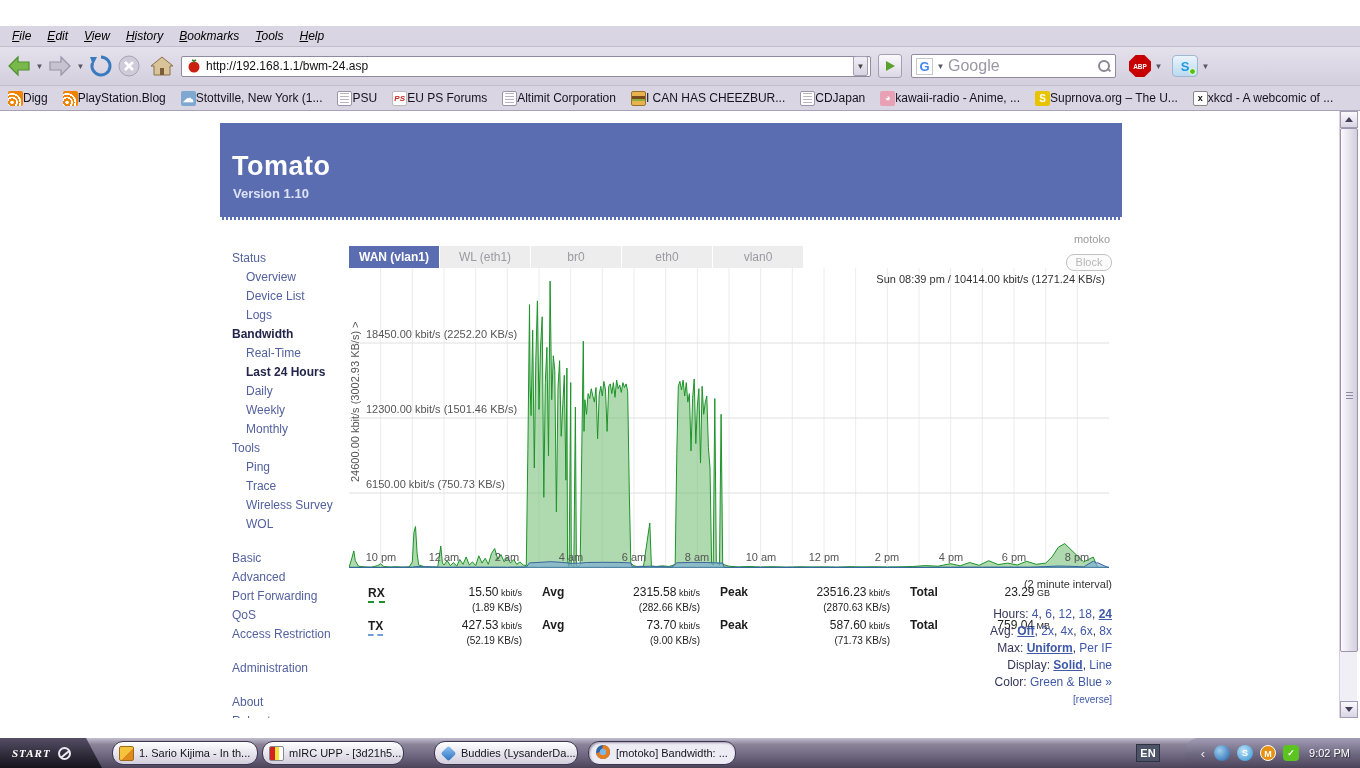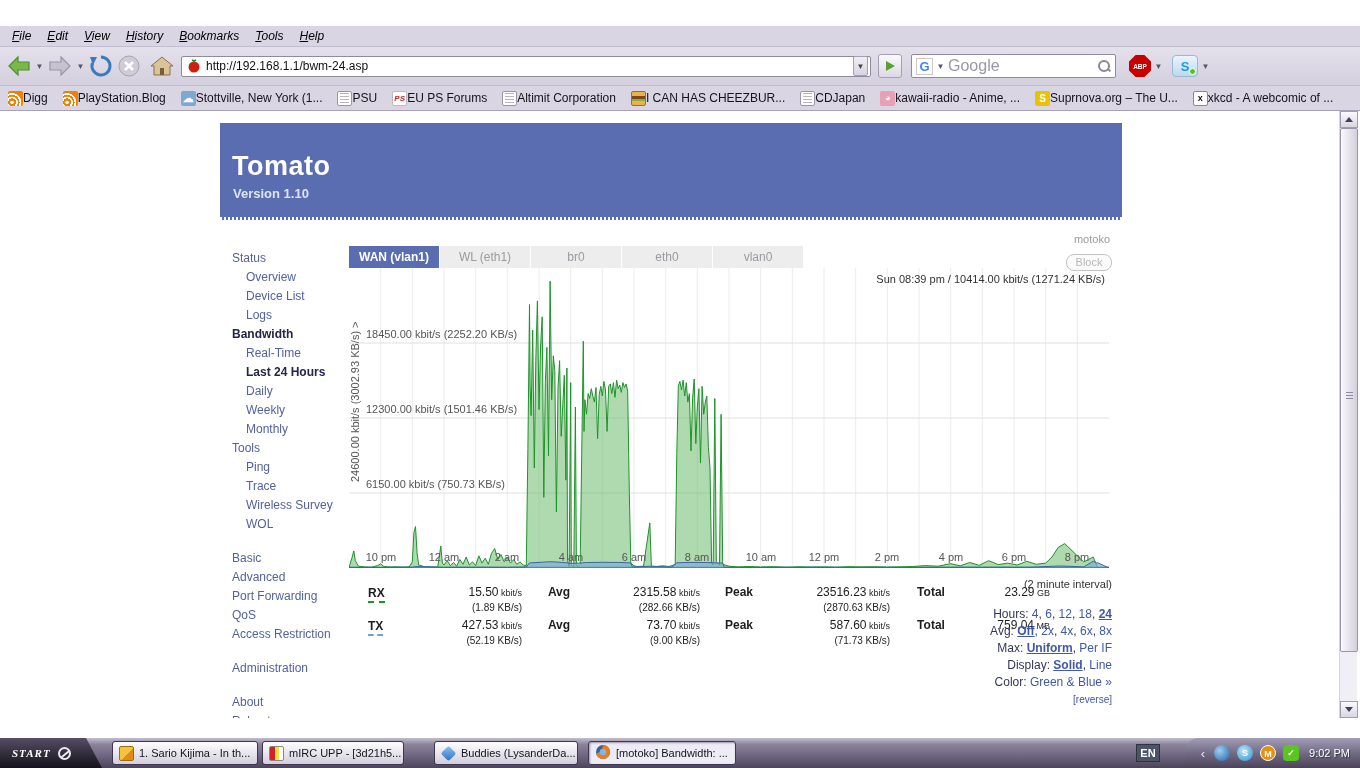--- a/index.html
+++ b/index.html
@@ -117,21 +117,21 @@
   .vaxis{position:absolute;left:0px;top:6px;height:255px;font-size:11px;color:#555;
     writing-mode:vertical-rl;transform:rotate(180deg);text-align:center;z-index:2;}
   .xlab{position:absolute;bottom:3px;font-size:11px;color:#555;transform:translateX(-50%);
     white-space:nowrap;z-index:2;}
 
   .stats{position:absolute;left:148px;top:462px;display:grid;
     grid-template-columns:38px 122px 48px 130px 52px 138px 56px 104px;
     font-size:12px;color:#1d1d1d;row-gap:3px;}
   .st-label{font-weight:bold;align-self:start;justify-self:start;margin-top:1px;}
   .st-label i{font-style:normal;border-bottom:2px dashed;padding-bottom:1px;}
-  .st-head{font-weight:bold;text-align:center;padding-left:14px;}
+  .st-head{font-weight:bold;text-align:left;padding-left:14px;}
   .st-val{text-align:right;padding-right:6px;line-height:14px;}
   .st-val .u{font-size:9px;}
   .st-val .sub{font-size:10px;}
 
   .opts{position:absolute;right:10px;top:455px;text-align:right;font-size:12px;color:#33355a;}
   .opt-note{font-size:11px;color:#333;margin-bottom:16px;}
   .opt-row{line-height:17px;white-space:nowrap;}
   .opt-label{color:#33355a;}
   .opt-link{color:#3f58a8;cursor:pointer;}
   .opt-link.active{font-weight:bold;text-decoration:underline;}
@@ -158,21 +158,21 @@
   .taskbar{position:absolute;left:0;top:738px;width:1360px;height:30px;
     background:linear-gradient(180deg,#c3bdd0 0%,#8a8398 22%,#6e6680 60%,#4b4459 100%);}
   .start{position:absolute;left:0;top:0;height:30px;width:102px;
     background:linear-gradient(180deg,#554e66,#27232f 70%,#16131d);
     clip-path:polygon(0 0,86px 0,102px 30px,0 30px);
     display:flex;align-items:center;gap:7px;padding-left:12px;color:#fff;cursor:pointer;}
   .start-label{font-style:italic;font-weight:bold;font-size:11px;letter-spacing:1px;
     font-family:"Liberation Serif",serif;}
   .start-logo{width:13px;height:13px;border:2px solid #ece9f2;border-radius:50%;position:relative;}
   .start-logo::after{content:"";position:absolute;left:0px;top:4px;width:11px;height:2px;background:#ece9f2;transform:rotate(-40deg);}
-  .task{position:absolute;top:3px;height:24px;border:1px solid #3c3650;border-radius:3px;
+  .task{position:absolute;top:3px;height:24px;border:1px solid #3c3650;border-radius:11px;
     background:linear-gradient(180deg,#fefeff,#d2cedd);display:flex;align-items:center;gap:5px;
     padding:0 6px;font-size:11px;color:#14141e;overflow:hidden;white-space:nowrap;cursor:pointer;}
   .task.active{background:#edebf4;box-shadow:inset 1px 1px 2px rgba(60,54,80,.45);}
   .ticon{width:15px;height:15px;flex:0 0 auto;border-radius:2px;position:relative;
     font-size:9px;font-weight:bold;color:#fff;text-align:center;line-height:15px;}
   .ti-media{background:linear-gradient(135deg,#f5c33c 0 55%,#e08a1e 55% 100%);border:1px solid #a06a14;}
   .ti-mirc{background:linear-gradient(90deg,#d42222 0 40%,#f5e13c 40% 70%,#fff 70% 100%);border:1px solid #888;}
   .ti-buddies{background:linear-gradient(135deg,#8fc4f2,#2a6fc0);transform:rotate(45deg);width:11px;height:11px;margin:2px;}
   .lang{position:absolute;right:200px;top:6px;width:24px;height:18px;background:#4e5468;border:1px solid #2d3142;
     color:#fff;font-size:11px;font-weight:bold;text-align:center;line-height:16px;}

